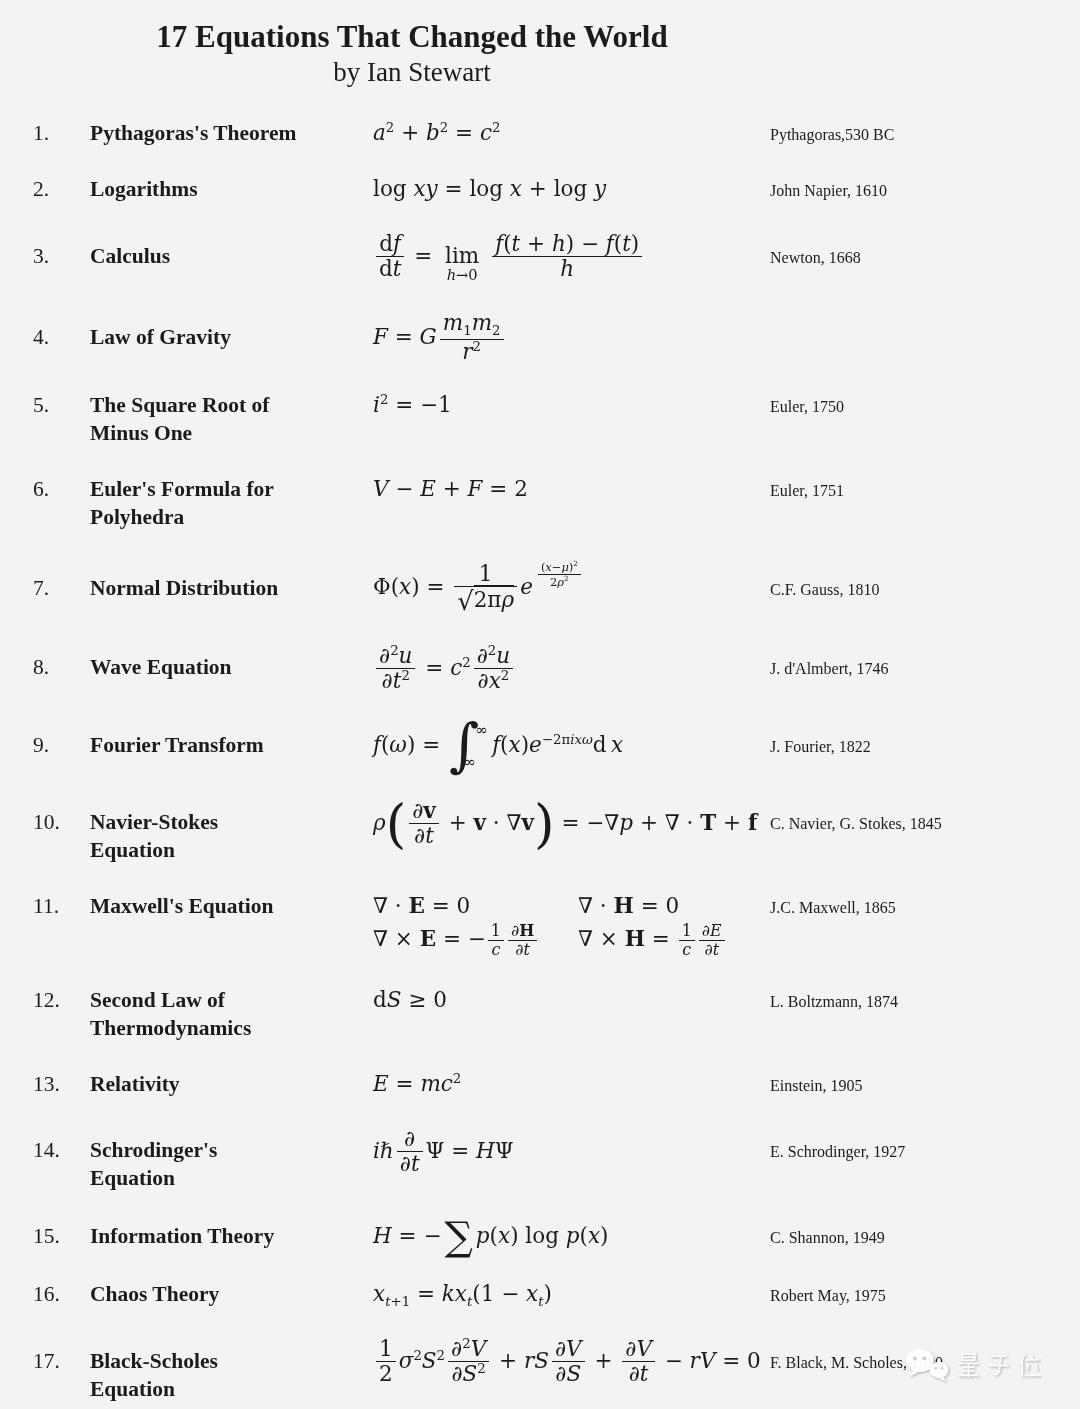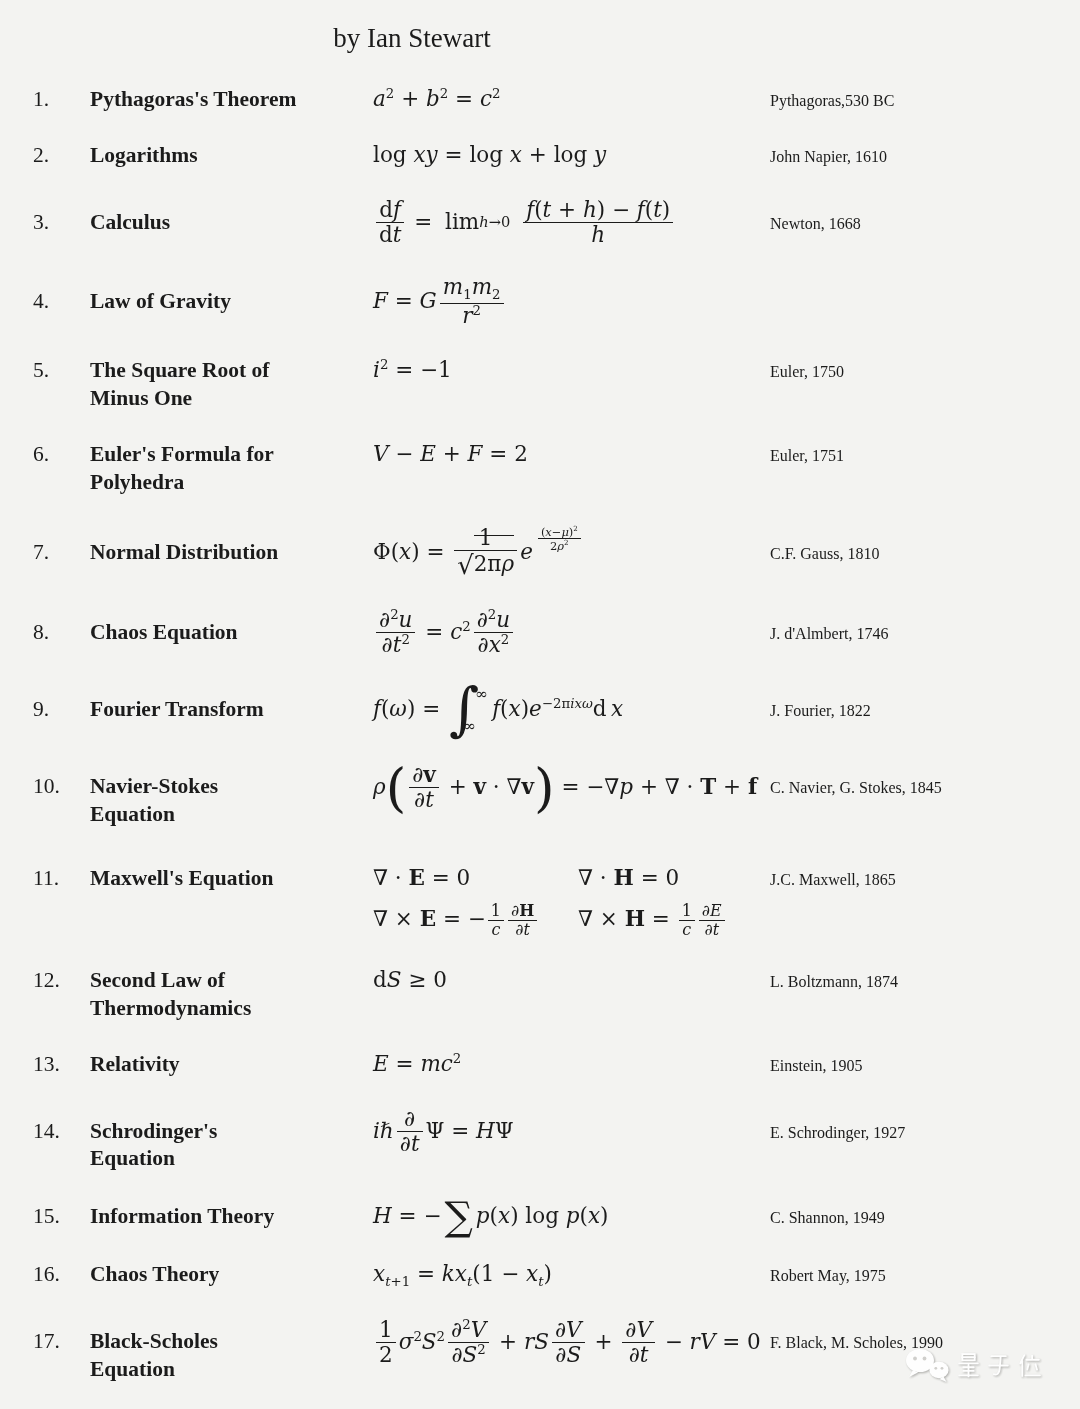--- a/index.html
+++ b/index.html
@@ -30,51 +30,52 @@
   .fm i { font-style: italic; }
   .fm b { font-style: normal; font-weight: 700; }
   .fm sup, .fm sub { font-size: 0.62em; }
   .frac {
     display: inline-block; vertical-align: middle;
     text-align: center; line-height: 1.12; margin: 0 3px;
   }
   .frac > span { display: block; padding: 0 3px; }
   .frac > span + span { border-top: 1.4px solid #1b1b1b; }
   .frac.sm { font-size: 0.74em; margin: 0 2px; vertical-align: middle; }
-  .lim { display: inline-flex; flex-direction: row; align-items: center; line-height: 1; margin: 0 10px 0 6px; }
+  .lim { display: inline-flex; flex-direction: column; align-items: center; line-height: 1; margin: 0 10px 0 6px; }
   .lim .limsub { font-size: 0.68em; margin-top: 2px; }
   .rad { font-size: 1.2em; vertical-align: -0.12em; }
-  .ol  { border-top: 1.4px solid #1b1b1b; padding-top: 15px; }
+  .ol  { border-top: 1.4px solid #1b1b1b; padding-top: 1px; }
   .efrac { vertical-align: 1.05em; font-size: 0.72em; margin-left: 3px; }
   .efrac .frac > span + span { border-top: 1px solid #1b1b1b; }
   .int { display: inline-flex; align-items: center; vertical-align: middle; margin: 0 4px 0 2px; }
   .int .sign { font-size: 2.7em; font-weight: 300; line-height: 0.85; }
   .int .lims { display: inline-flex; flex-direction: column; justify-content: space-between; height: 3.2em; font-size: 0.72em; margin-left: -4px; }
   .int .lims .top { align-self: flex-end; }
   .int .lims .bot { align-self: flex-start; margin-left: -12px; }
   .sum { font-size: 1.85em; line-height: 0.8; vertical-align: middle; margin: 0 3px; }
   .bigp { font-size: 2.45em; font-weight: 300; vertical-align: middle; line-height: 0.8; }
   .mx { display: inline-grid; grid-template-columns: 205px auto; row-gap: 4px; }
-  .mx > span { white-space: nowrap; margin-top: 8px; }
+  .mx > span { white-space: nowrap; }
 
   
   .watermark {
     position: absolute; right: 38px; bottom: 26px;
     display: flex; align-items: center; gap: 5px;
     filter: drop-shadow(1px 1px 1px rgba(110,110,105,0.55));
     opacity: 0.96;
   }
   .watermark svg { display: block; }
 </style>
 </head>
 <body style="background: rgb(243, 243, 241); color: rgb(27, 27, 27);">
 
 <div class="page">
 
   <div class="header">
+    <div class="title">17 Equations That Changed the World</div>
     <div class="subtitle">by Ian Stewart</div>
   </div>
 
   <div class="list">
       <div class="row">
       <div class="num">1.</div>
       <div class="name">Pythagoras's Theorem</div>
       <div class="fm"><i>a</i><sup>2</sup> + <i>b</i><sup>2</sup> = <i>c</i><sup>2</sup></div>
       <div class="attr">Pythagoras,530 BC</div>
     </div>
@@ -113,21 +114,21 @@
       <div class="attr">Euler, 1751</div>
     </div>
       <div class="row">
       <div class="num">7.</div>
       <div class="name">Normal Distribution</div>
       <div class="fm">Φ(<i>x</i>) = <span class="frac"><span>1</span><span><span class="rad">√</span><span class="ol">2π<i>ρ</i></span></span></span><i>e</i><span class="efrac"><span class="frac sm"><span>(<i>x</i>−<i>μ</i>)<sup>2</sup></span><span>2<i>ρ</i><sup>2</sup></span></span></span></div>
       <div class="attr">C.F. Gauss, 1810</div>
     </div>
       <div class="row">
       <div class="num">8.</div>
-      <div class="name">Chaos Equation</div>
+      <div class="name">Wave Equation</div>
       <div class="fm"><span class="frac"><span>∂<sup>2</sup><i>u</i></span><span>∂<i>t</i><sup>2</sup></span></span> = <i>c</i><sup>2</sup><span class="frac"><span>∂<sup>2</sup><i>u</i></span><span>∂<i>x</i><sup>2</sup></span></span></div>
       <div class="attr">J. d'Almbert, 1746</div>
     </div>
       <div class="row">
       <div class="num">9.</div>
       <div class="name">Fourier Transform</div>
       <div class="fm"><i>f</i>(<i>ω</i>) = <span class="int">
             <span class="sign">∫</span>
             <span class="lims">
               <span class="top">∞</span>

